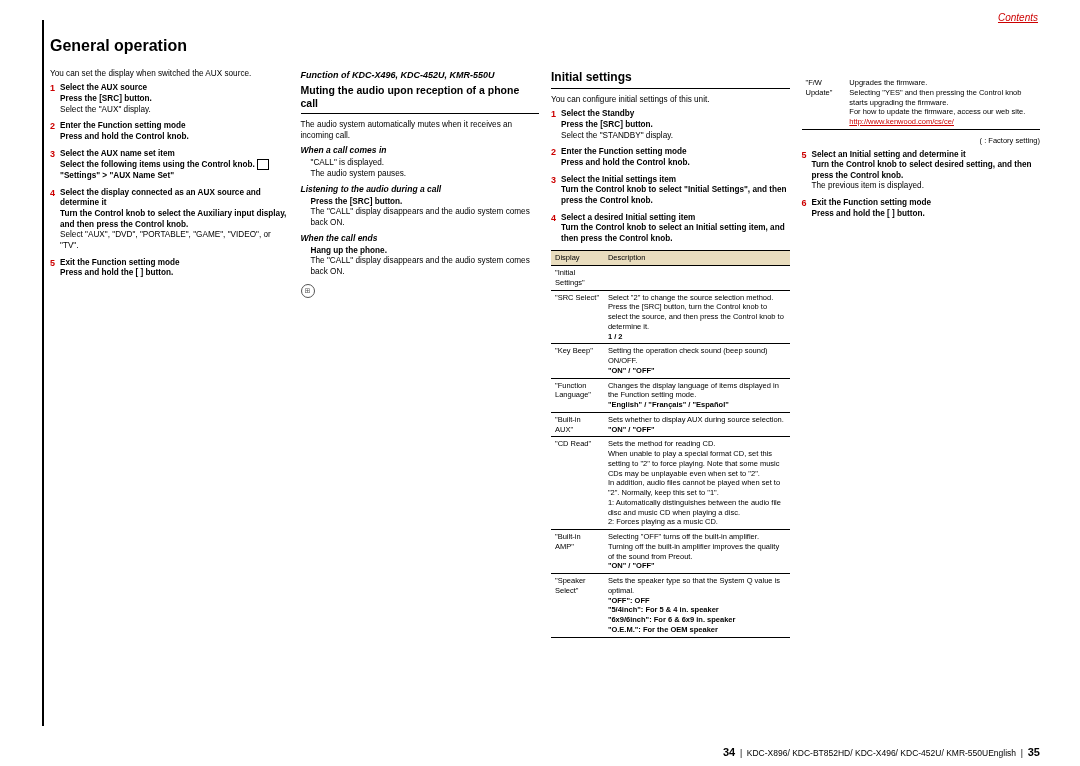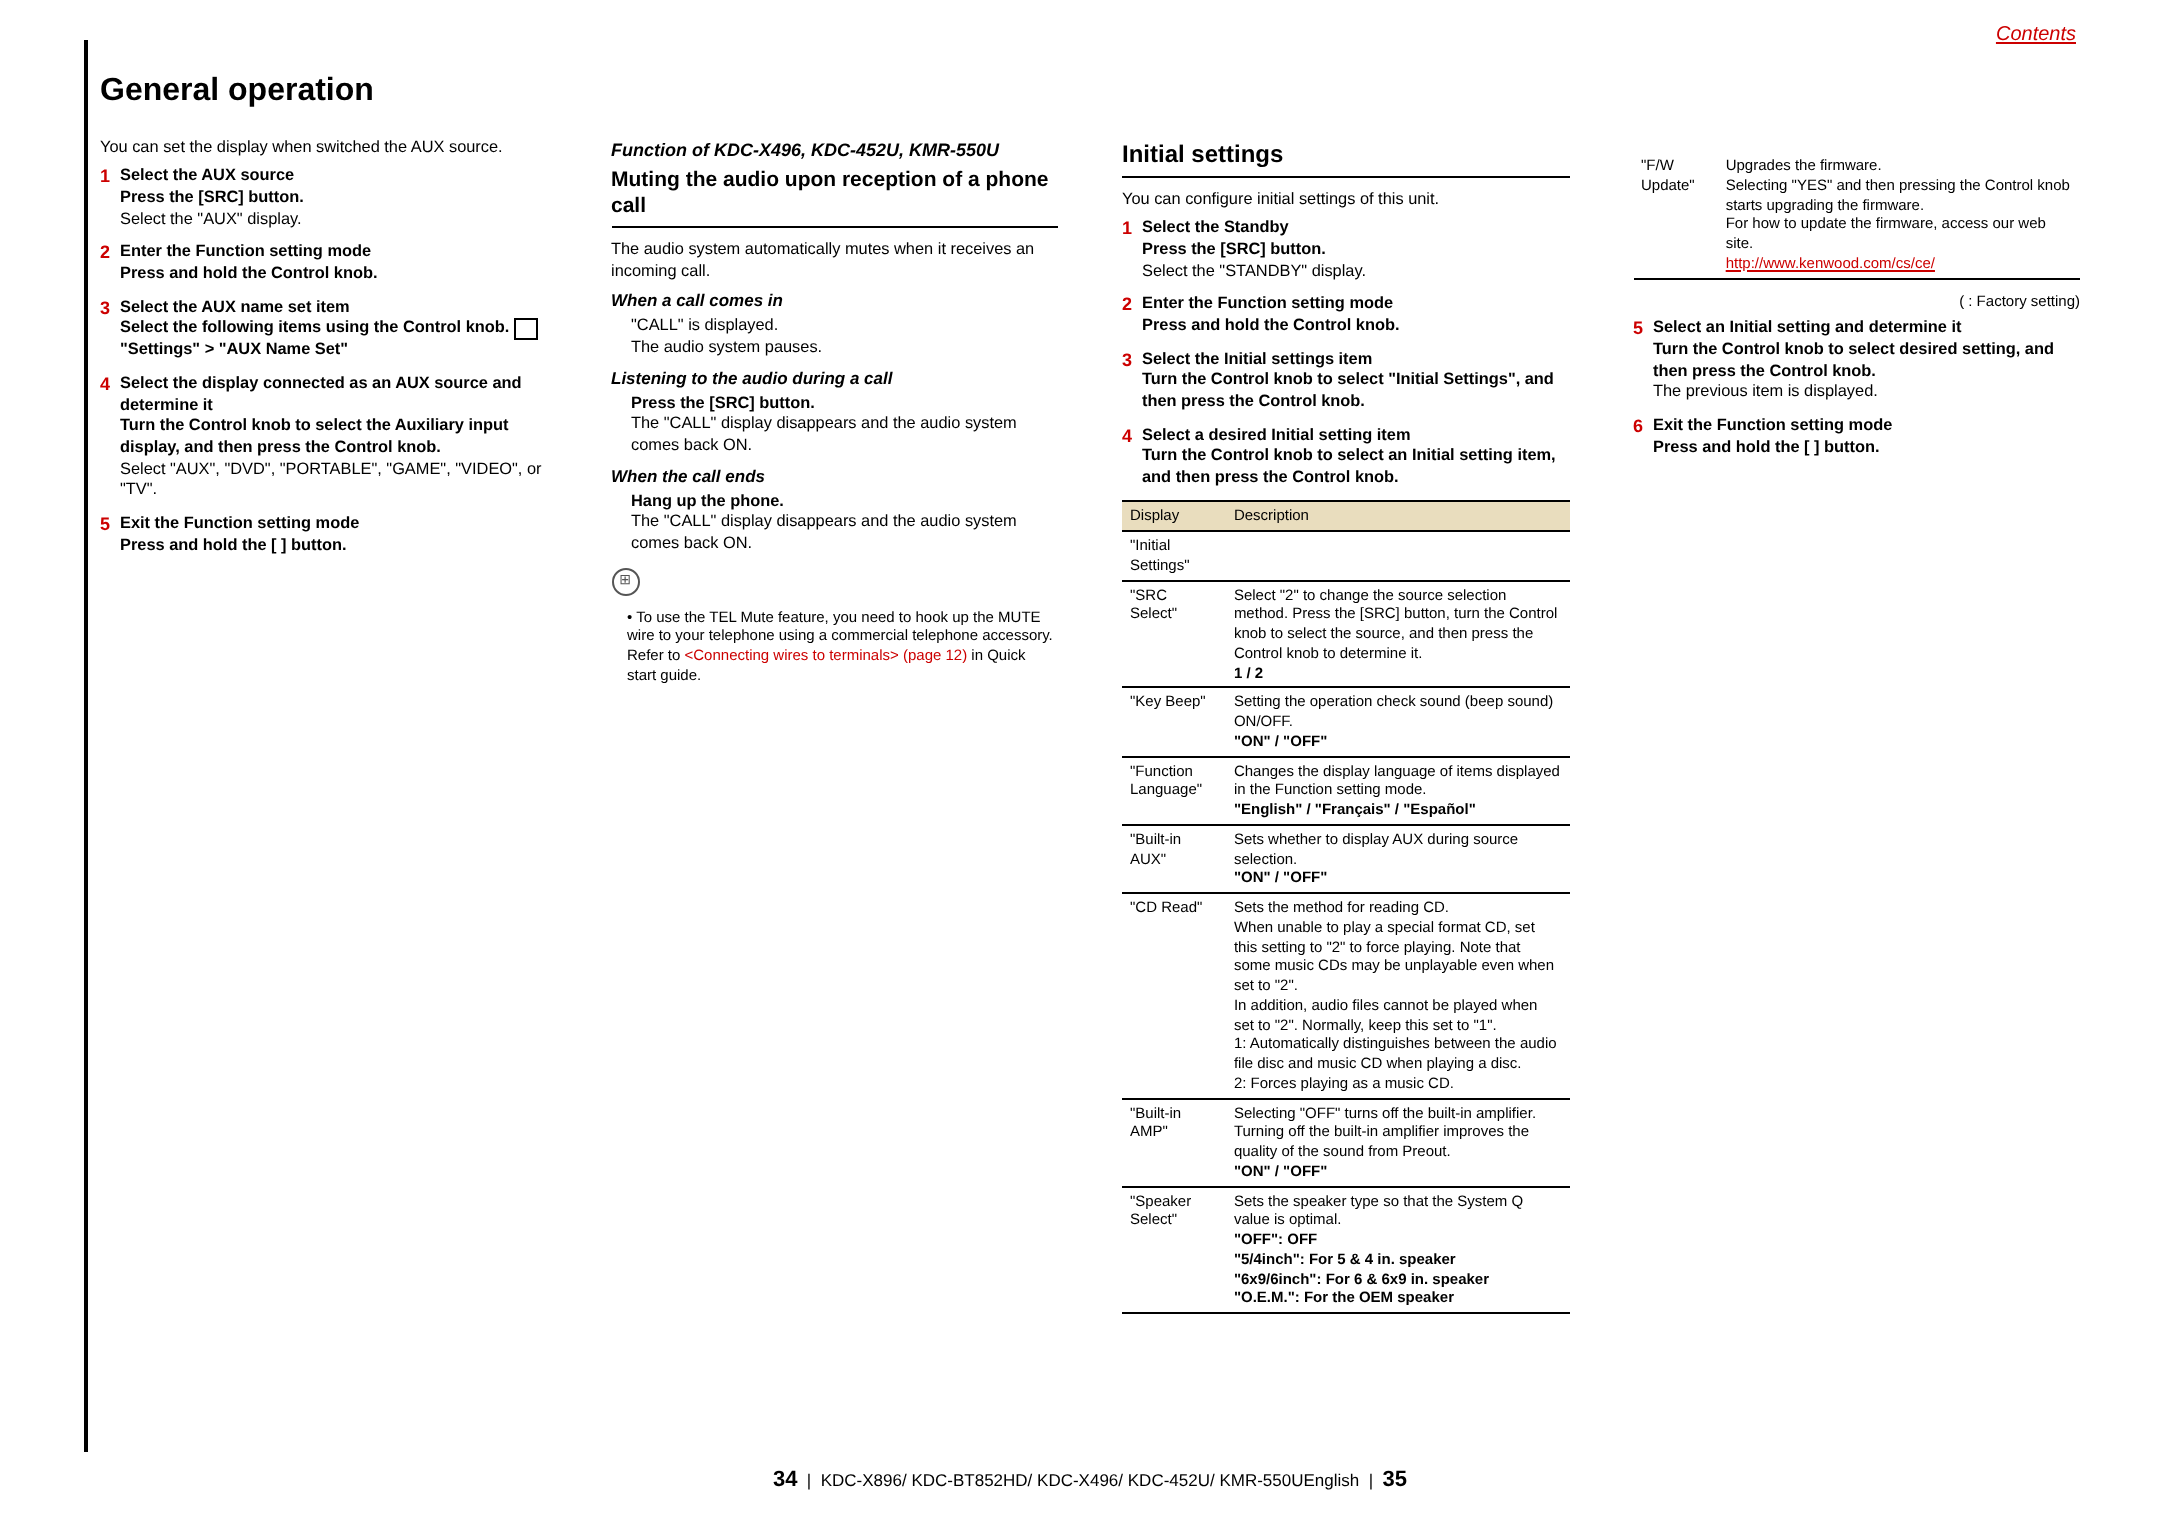--- a/index.html
+++ b/index.html
@@ -1,32 +1,32 @@
 <!DOCTYPE html>
 <html><head>
 <meta charset="utf-8">
 <style>
 body{font-family:"Segoe UI",Arial,sans-serif;margin:0;background:#fff;width:1080px;height:766px;color:#000;position:relative}
-.page{padding:30px 40px 0 50px;display:flex;gap:32px}
+.page{padding:30px 40px 0 50px;display:flex;gap:12px}
 .border-left{position:absolute;left:42px;top:20px;bottom:40px;width:2px;background:#000}
 .col{flex:1;font-size:8.2px;line-height:1.3}
 h1{font-size:16px;font-weight:bold;margin:6px 0 12px}
 h2{font-size:12px;font-weight:bold;margin:0 0 6px;border-bottom:1.5px solid #000;padding-bottom:2px}
 h3{font-size:10.5px;font-weight:bold;margin:2px 0 6px}
 .func{font-style:italic;font-weight:bold;font-size:9px;margin:0 0 2px}
 .sub-it{font-style:italic;font-weight:bold;font-size:8.5px;margin:4px 0 2px}
 ol{list-style:none;padding:0;margin:4px 0}
 ol li{margin:4px 0 6px;position:relative;padding-left:10px}
 ol li .num{position:absolute;left:0;color:#c00;font-weight:bold;font-size:9px}
 .b{font-weight:bold}
 .contents{position:absolute;right:42px;top:12px;color:#c00;font-style:italic;text-decoration:underline;font-size:10px}
 table{border-collapse:collapse;width:100%;font-size:7.5px;margin:6px 0}
 th{background:#e9ddbe;border-top:1px solid #000;border-bottom:1px solid #000;text-align:left;padding:2px 4px;font-weight:normal}
 td{border-bottom:1px solid #000;padding:2px 4px;vertical-align:top}
-.footer{position:absolute;bottom:20px;left:50px;right:40px;display:flex;justify-content:center;font-size:8.5px}
+.footer{position:absolute;bottom:8px;left:50px;right:40px;display:flex;justify-content:flex-end;font-size:8.5px}
 .pn{font-weight:bold;font-size:11px}
 .tiny{font-size:7.5px;margin:4px 0}
 .tiny-bullet{margin:4px 0;font-size:7.5px;padding-left:8px}
 .link{color:#c00;text-decoration:underline}
 .redlink{color:#c00}
 .box{border:1px solid #000;padding:0 3px;font-size:7px;display:inline-block}
 .note-icon{display:inline-block;border:1px solid #555;border-radius:50%;width:12px;height:12px;text-align:center;line-height:12px;font-size:7px;color:#555;margin:6px 0 2px}
 </style>
 </head>
 <body>
@@ -51,21 +51,20 @@
  <div class="func">Function of KDC-X496, KDC-452U, KMR-550U</div>
  <h3 style="border-bottom:1.5px solid #000;padding-bottom:2px">Muting the audio upon reception of a phone call</h3>
  <div>The audio system automatically mutes when  it receives an incoming call.</div>
  <div class="sub-it">When a call comes in</div>
  <div style="padding-left:10px"><span>"CALL" is displayed.</span><br><span>The audio system pauses.</span></div>
  <div class="sub-it">Listening to the audio during a call</div>
  <div style="padding-left:10px"><span class="b">Press the [SRC] button.</span><br><span>The "CALL" display disappears and the audio system comes back ON.</span></div>
  <div class="sub-it">When the call ends</div>
  <div style="padding-left:10px"><span class="b">Hang up the phone.</span><br><span>The "CALL" display disappears and the audio system comes back ON.</span></div>
  <div class="note-icon">⊞</div>
- <div class="tiny-bullet">• <span>To use the TEL Mute feature, you need to hook up the MUTE wire to your telephone using a commercial telephone accessory. Refer to </span><span class="redlink">&lt;Connecting wires to terminals&gt; (page 12)</span><span> in Quick start guide.</span></div>
 </div>
 
 <div class="col" style="padding-top:40px">
  <h2>Initial settings</h2>
  <div>You can configure initial settings of this unit.</div>
  <ol>
   <li><span class="num">1</span><span class="b">Select the Standby</span><br><span class="b">Press the [SRC] button.</span><br><span>Select the "STANDBY" display.</span></li>
   <li><span class="num">2</span><span class="b">Enter the Function setting mode</span><br><span class="b">Press and hold the Control knob.</span></li>
   <li><span class="num">3</span><span class="b">Select the Initial settings item</span><br><span class="b">Turn the Control knob to select "Initial Settings", and then press the Control knob.</span></li>
   <li><span class="num">4</span><span class="b">Select a desired Initial setting item</span><br><span class="b">Turn the Control knob to select an Initial setting item, and then press the Control knob.</span></li>

